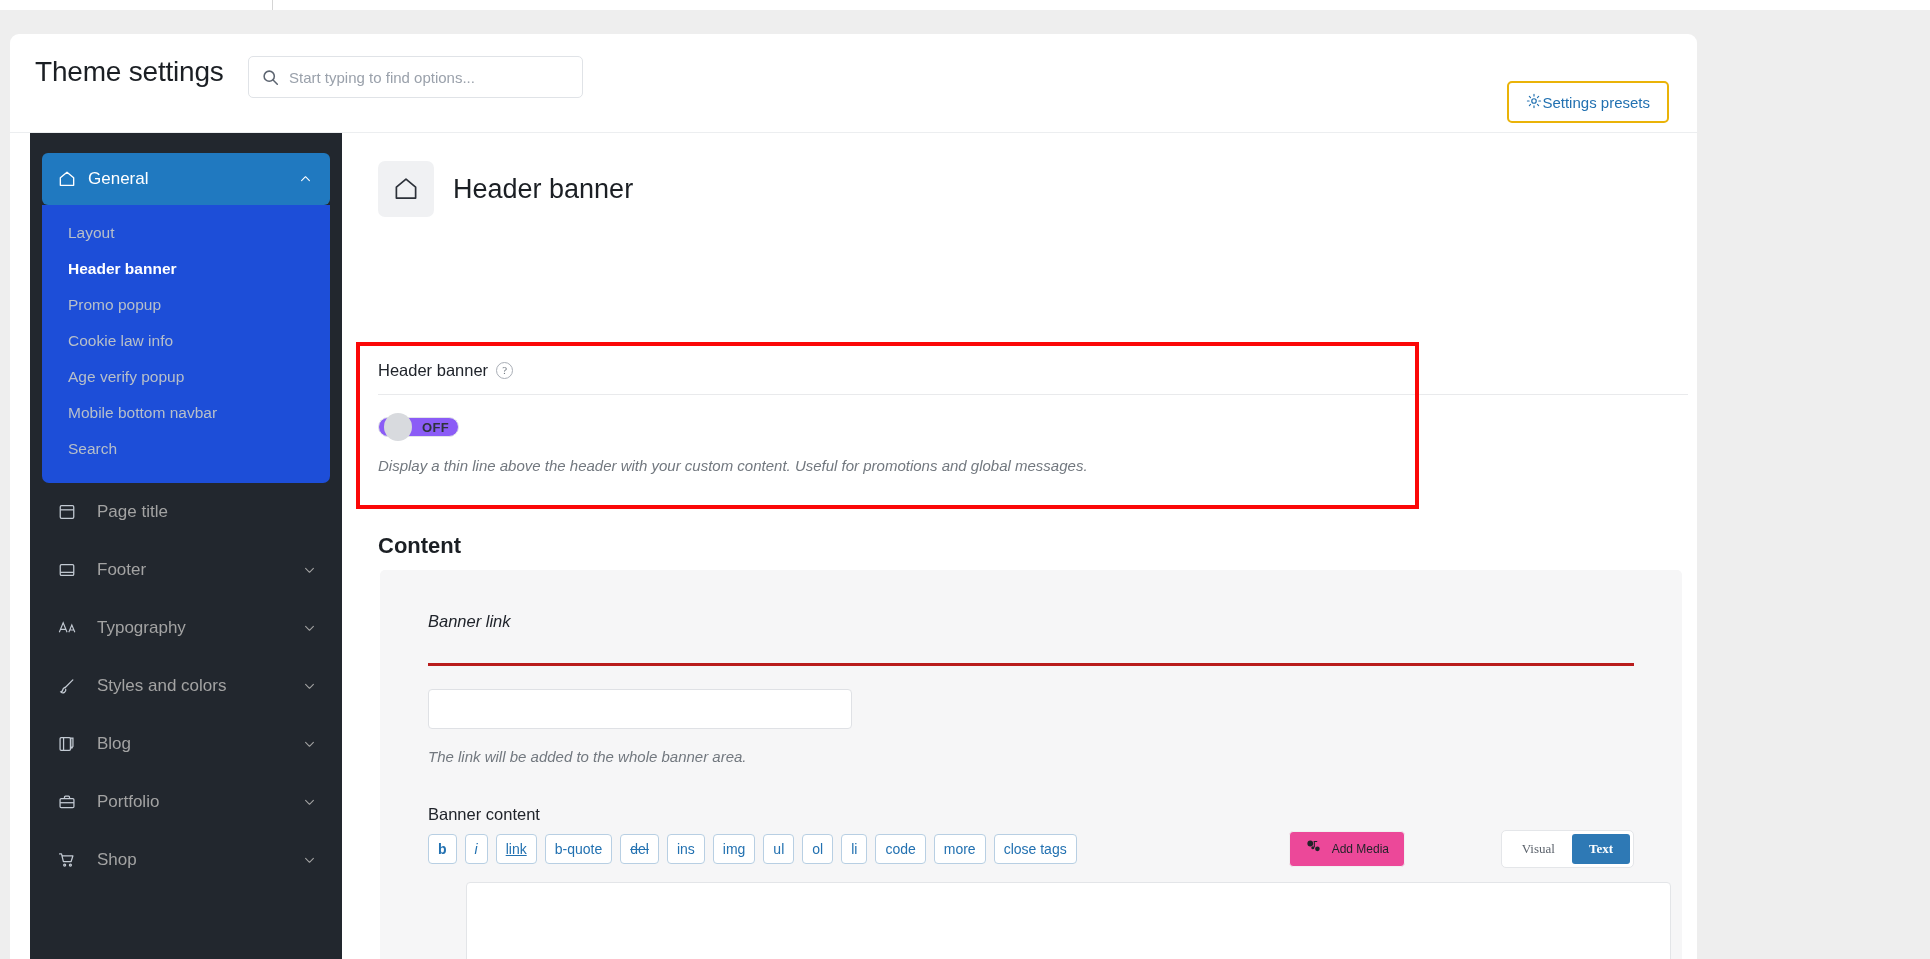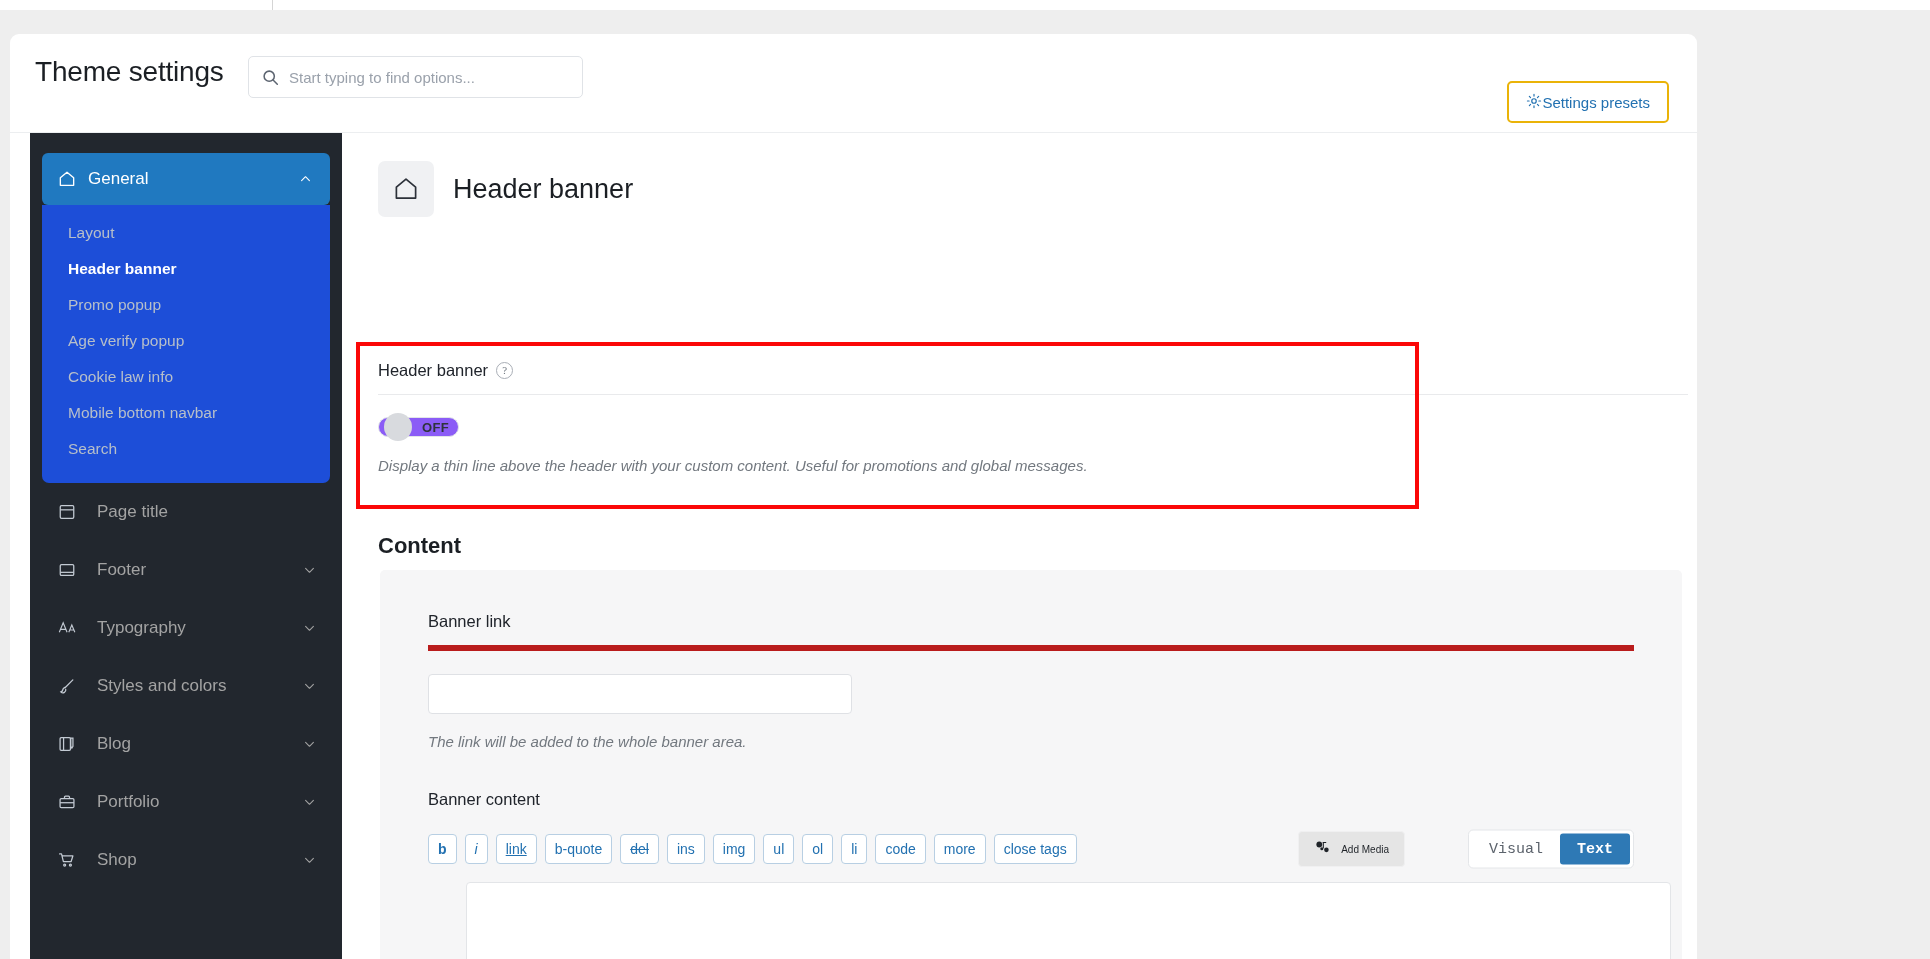--- a/index.html
+++ b/index.html
@@ -207,22 +207,23 @@
   .panel {
     position: absolute;
     left: 38px; top: 437px;
     width: 1302px; height: 400px;
     background: #f6f6f7;
     border-radius: 5px;
   }
   .panel-inner { padding: 42px 48px 0 48px; }
   .panel-label {
     font-size: 16.5px; color: #20242b;
-    padding-bottom: 14px;
-    border-bottom: 6px solid #b91c1c;
+    padding-bottom: 32px;
+    border-bottom: 3px solid #b91c1c;
+    font-style: italic;
   }
   .text-input {
     margin-top: 23px;
     width: 424px; height: 40px;
     border: 1px solid #dfe1e5; border-radius: 4px;
     background: #ffffff; outline: none;
     font-family: "Liberation Sans", sans-serif;
     font-size: 15px; padding: 0 11px; color: #20242b;
   }
   .panel-desc {
@@ -276,37 +277,37 @@
   .qt-btn.it { font-style: italic; }
   .qt-btn.bd { font-weight: bold; }
   .qt-btn.ul { text-decoration: underline; }
   .qt-btn.st { text-decoration: line-through; }
 
   .add-media {
     position: absolute; right: 229px; top: 50%;
     transform: translateY(-50%);
     display: inline-flex; align-items: center; gap: 10px;
     height: 36px; padding: 0 15px;
-    background: #e5e5e5; border: 1px solid #f0f0f1;
-    border-radius: 4px; color: #1f2328; font-size: 10px;
+    background: #ec4899; border: 1px solid #f0f0f1;
+    border-radius: 4px; color: #1f2328; font-size: 12px;
     cursor: pointer;
     font-family: "Liberation Sans", sans-serif;
   }
   .vt-seg {
     position: absolute; right: 0; top: 50%;
     transform: translateY(-50%);
     display: inline-flex;
     background: #ffffff; border: 1px solid #e4e6e9;
     border-radius: 5px; padding: 3px;
   }
   .vt-btn {
-    padding: 7px 17px; font-size: 15px;
+    padding: 7px 17px; font-size: 13px;
     color: #5c636c; border-radius: 3px;
     border: none; background: transparent; cursor: pointer;
-    font-family: Liberation Mono, monospace;
+    font-family: Liberation Serif, serif;
   }
   .vt-btn.on { background: #2e79b5; color: #ffffff; font-weight: bold; }
 
   .editor-area {
     position: absolute; left: 86px; top: 61px;
     width: 1205px; height: 90px;
     background: #ffffff;
     border: 1px solid #e3e5e8;
     border-radius: 4px;
     resize: none; outline: none;
@@ -363,22 +364,22 @@
           <svg width="13" height="13" viewBox="0 0 20 20" fill="none" stroke="currentColor" stroke-width="1.7" stroke-linecap="round" stroke-linejoin="round">
             <path d="M4 12.5L10 6.5l6 6"></path>
           </svg>
         </span>
       </div>
 
       <div class="submenu">
         <div class="submenu-item">Layout</div>
         <div class="submenu-item active">Header banner</div>
         <div class="submenu-item">Promo popup</div>
+        <div class="submenu-item">Cookie law info</div>
         <div class="submenu-item">Age verify popup</div>
-        <div class="submenu-item">Cookie law info</div>
         <div class="submenu-item">Mobile bottom navbar</div>
         <div class="submenu-item">Search</div>
       </div>
 
       <div class="nav-item">
         <span class="ico">
           <svg width="18" height="18" viewBox="0 0 20 20" fill="none" stroke="currentColor" stroke-width="1.4">
             <rect x="2.5" y="3" width="15" height="14" rx="1.4"></rect>
               <line x1="2.5" y1="7.6" x2="17.5" y2="7.6"></line>
           </svg>

